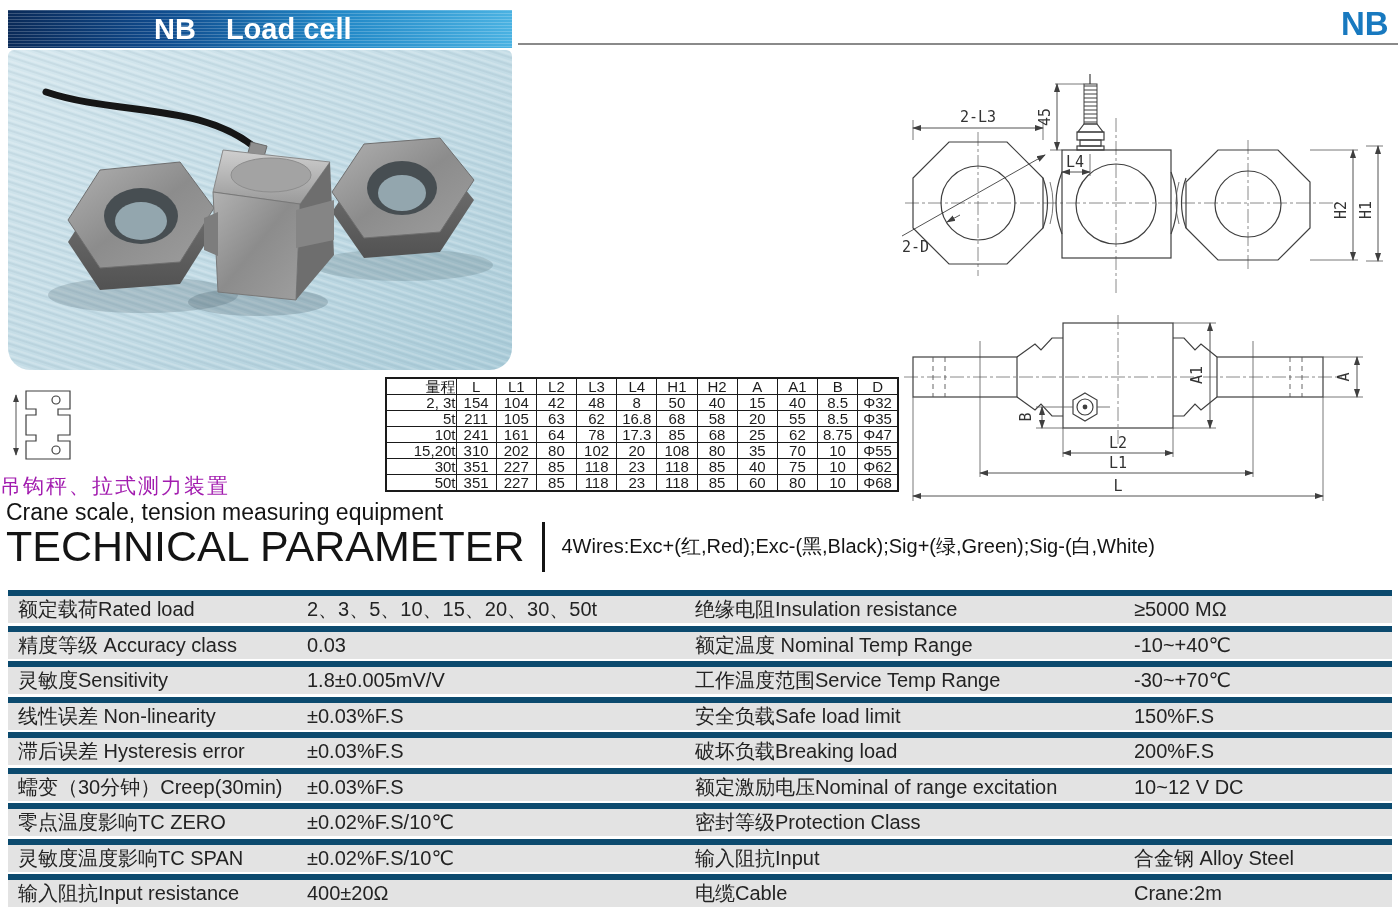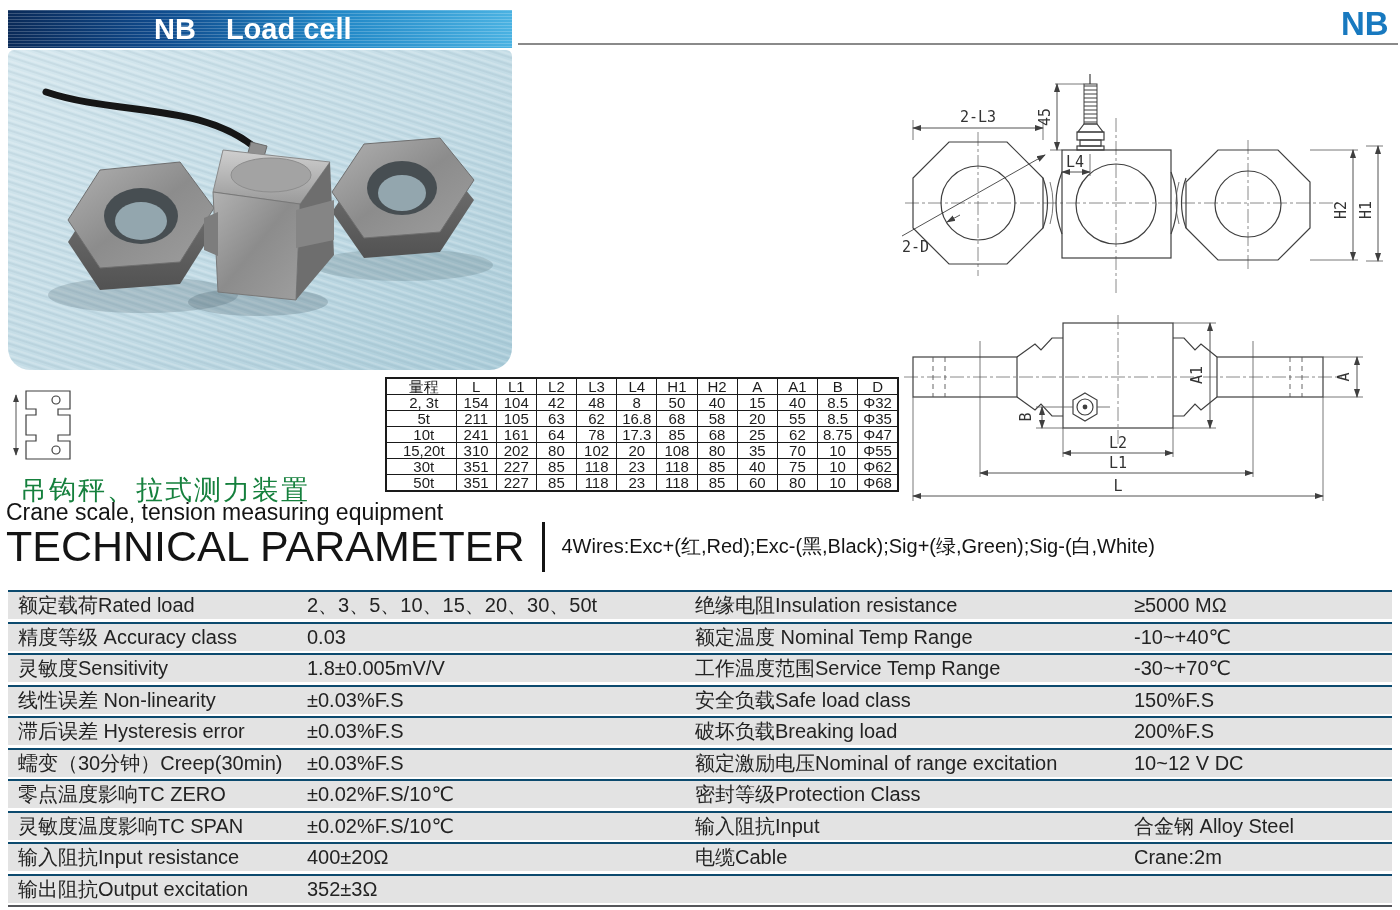--- a/index.html
+++ b/index.html
@@ -18,37 +18,37 @@
   .top-rule{left:518px;top:43px;width:880px;height:2px;background:#8a8a8a}
 
   
   .photo{left:8px;top:50px;width:504px;height:320px;border-radius:6px 6px 22px 22px;overflow:hidden}
 
   
   table.dims{left:385px;top:377px;width:514px;border-collapse:collapse;table-layout:fixed;
     font-size:15px;border:2px solid #1a1a1a}
   table.dims td{border:1px solid #1a1a1a;height:15px;line-height:15px;padding:0;
     text-align:center;white-space:nowrap;overflow:hidden}
-  table.dims td.rowhead{text-align:center;padding-left:5px}
+  table.dims td.rowhead{text-align:right;padding-left:5px}
   table.dims col.c0{width:70px}
 
   
-  .cap-cn{left:20px;top:472px;font-size:27px;letter-spacing:2px;color:#15803d}
+  .cap-cn{left:0;top:472px;font-size:21px;letter-spacing:2px;color:#a21caf}
   .cap-en{left:6px;top:499px;font-size:23px;color:#141414}
 
   
   .tech-head{left:6px;top:522px;display:flex;align-items:center;gap:16px;white-space:nowrap}
   .tech-head .big{font-size:43px;line-height:1.05;color:#141414;letter-spacing:0px}
   .tech-head .vbar{display:inline-block;width:3px;height:50px;background:#141414;margin-left:2px}
   .tech-head .wires{font-size:20px;color:#141414;padding-bottom:2px}
 
   
   .ptable{left:8px;top:590px;width:1384px}
   .prow{display:grid;grid-template-columns:299px 380px 439px 266px;height:27px;
-    background:#e3e3e3;border-top:2px solid #0c4a6e;margin-bottom:2.5px;
+    background:#e3e3e3;border-top:6px solid #0c4a6e;margin-bottom:2.5px;
     font-size:20px;line-height:27px;color:#232323;white-space:nowrap}
   .prow > div{overflow:visible}
   .prow > div.c1{padding-left:10px}
   .prow > div.c3{padding-left:8px}
   .prow > div.c4{padding-left:8px}
   .endrule{height:2px;background:#55565a}
 
   
   svg text.dlb{font-family:"DejaVu Sans Mono","Liberation Mono",monospace;font-size:15px;fill:#333}
   .ln{stroke:#3f3f3f;stroke-width:1.2;fill:none}
@@ -395,21 +395,21 @@
       </div>
       <div class="prow">
         <div class="c1">灵敏度Sensitivity</div>
         <div class="c2">1.8±0.005mV/V</div>
         <div class="c3">工作温度范围Service Temp Range</div>
         <div class="c4">-30~+70℃</div>
       </div>
       <div class="prow">
         <div class="c1">线性误差 Non-linearity</div>
         <div class="c2">±0.03%F.S</div>
-        <div class="c3">安全负载Safe load class</div>
+        <div class="c3">安全负载Safe load limit</div>
         <div class="c4">150%F.S</div>
       </div>
       <div class="prow">
         <div class="c1">滞后误差 Hysteresis error</div>
         <div class="c2">±0.03%F.S</div>
         <div class="c3">破坏负载Breaking load</div>
         <div class="c4">200%F.S</div>
       </div>
       <div class="prow">
         <div class="c1">蠕变（30分钟）Creep(30min)</div>

